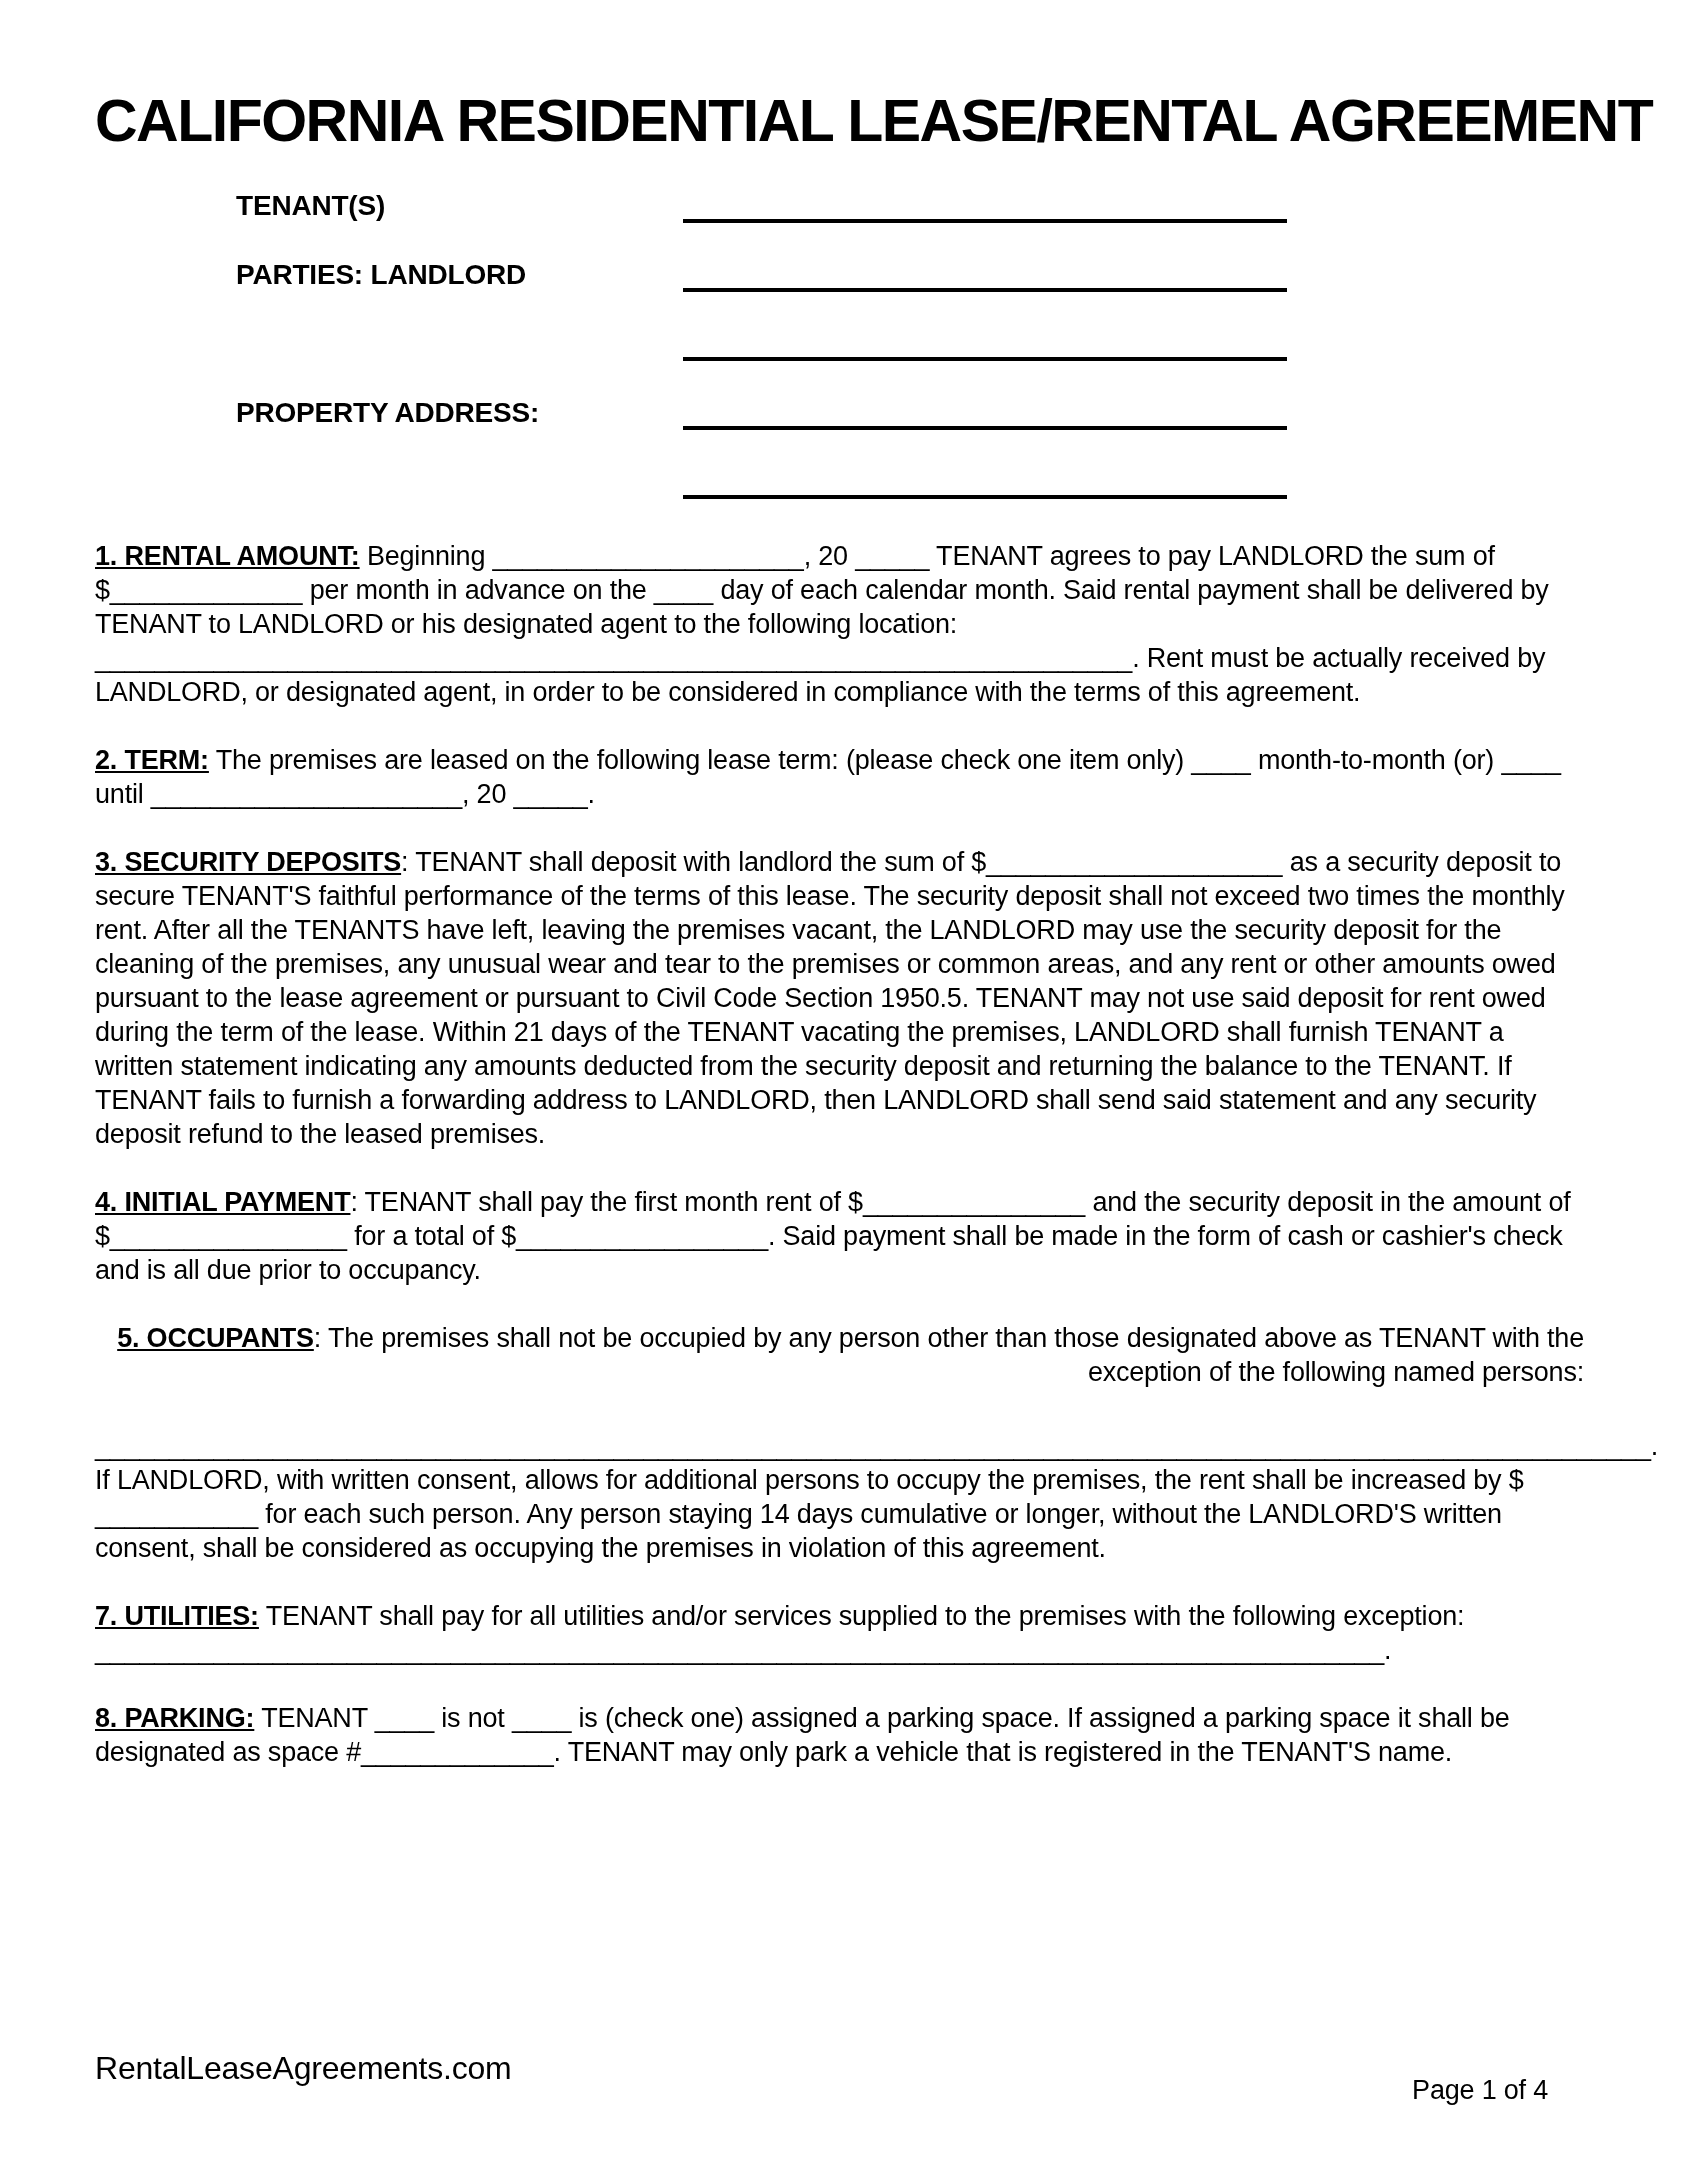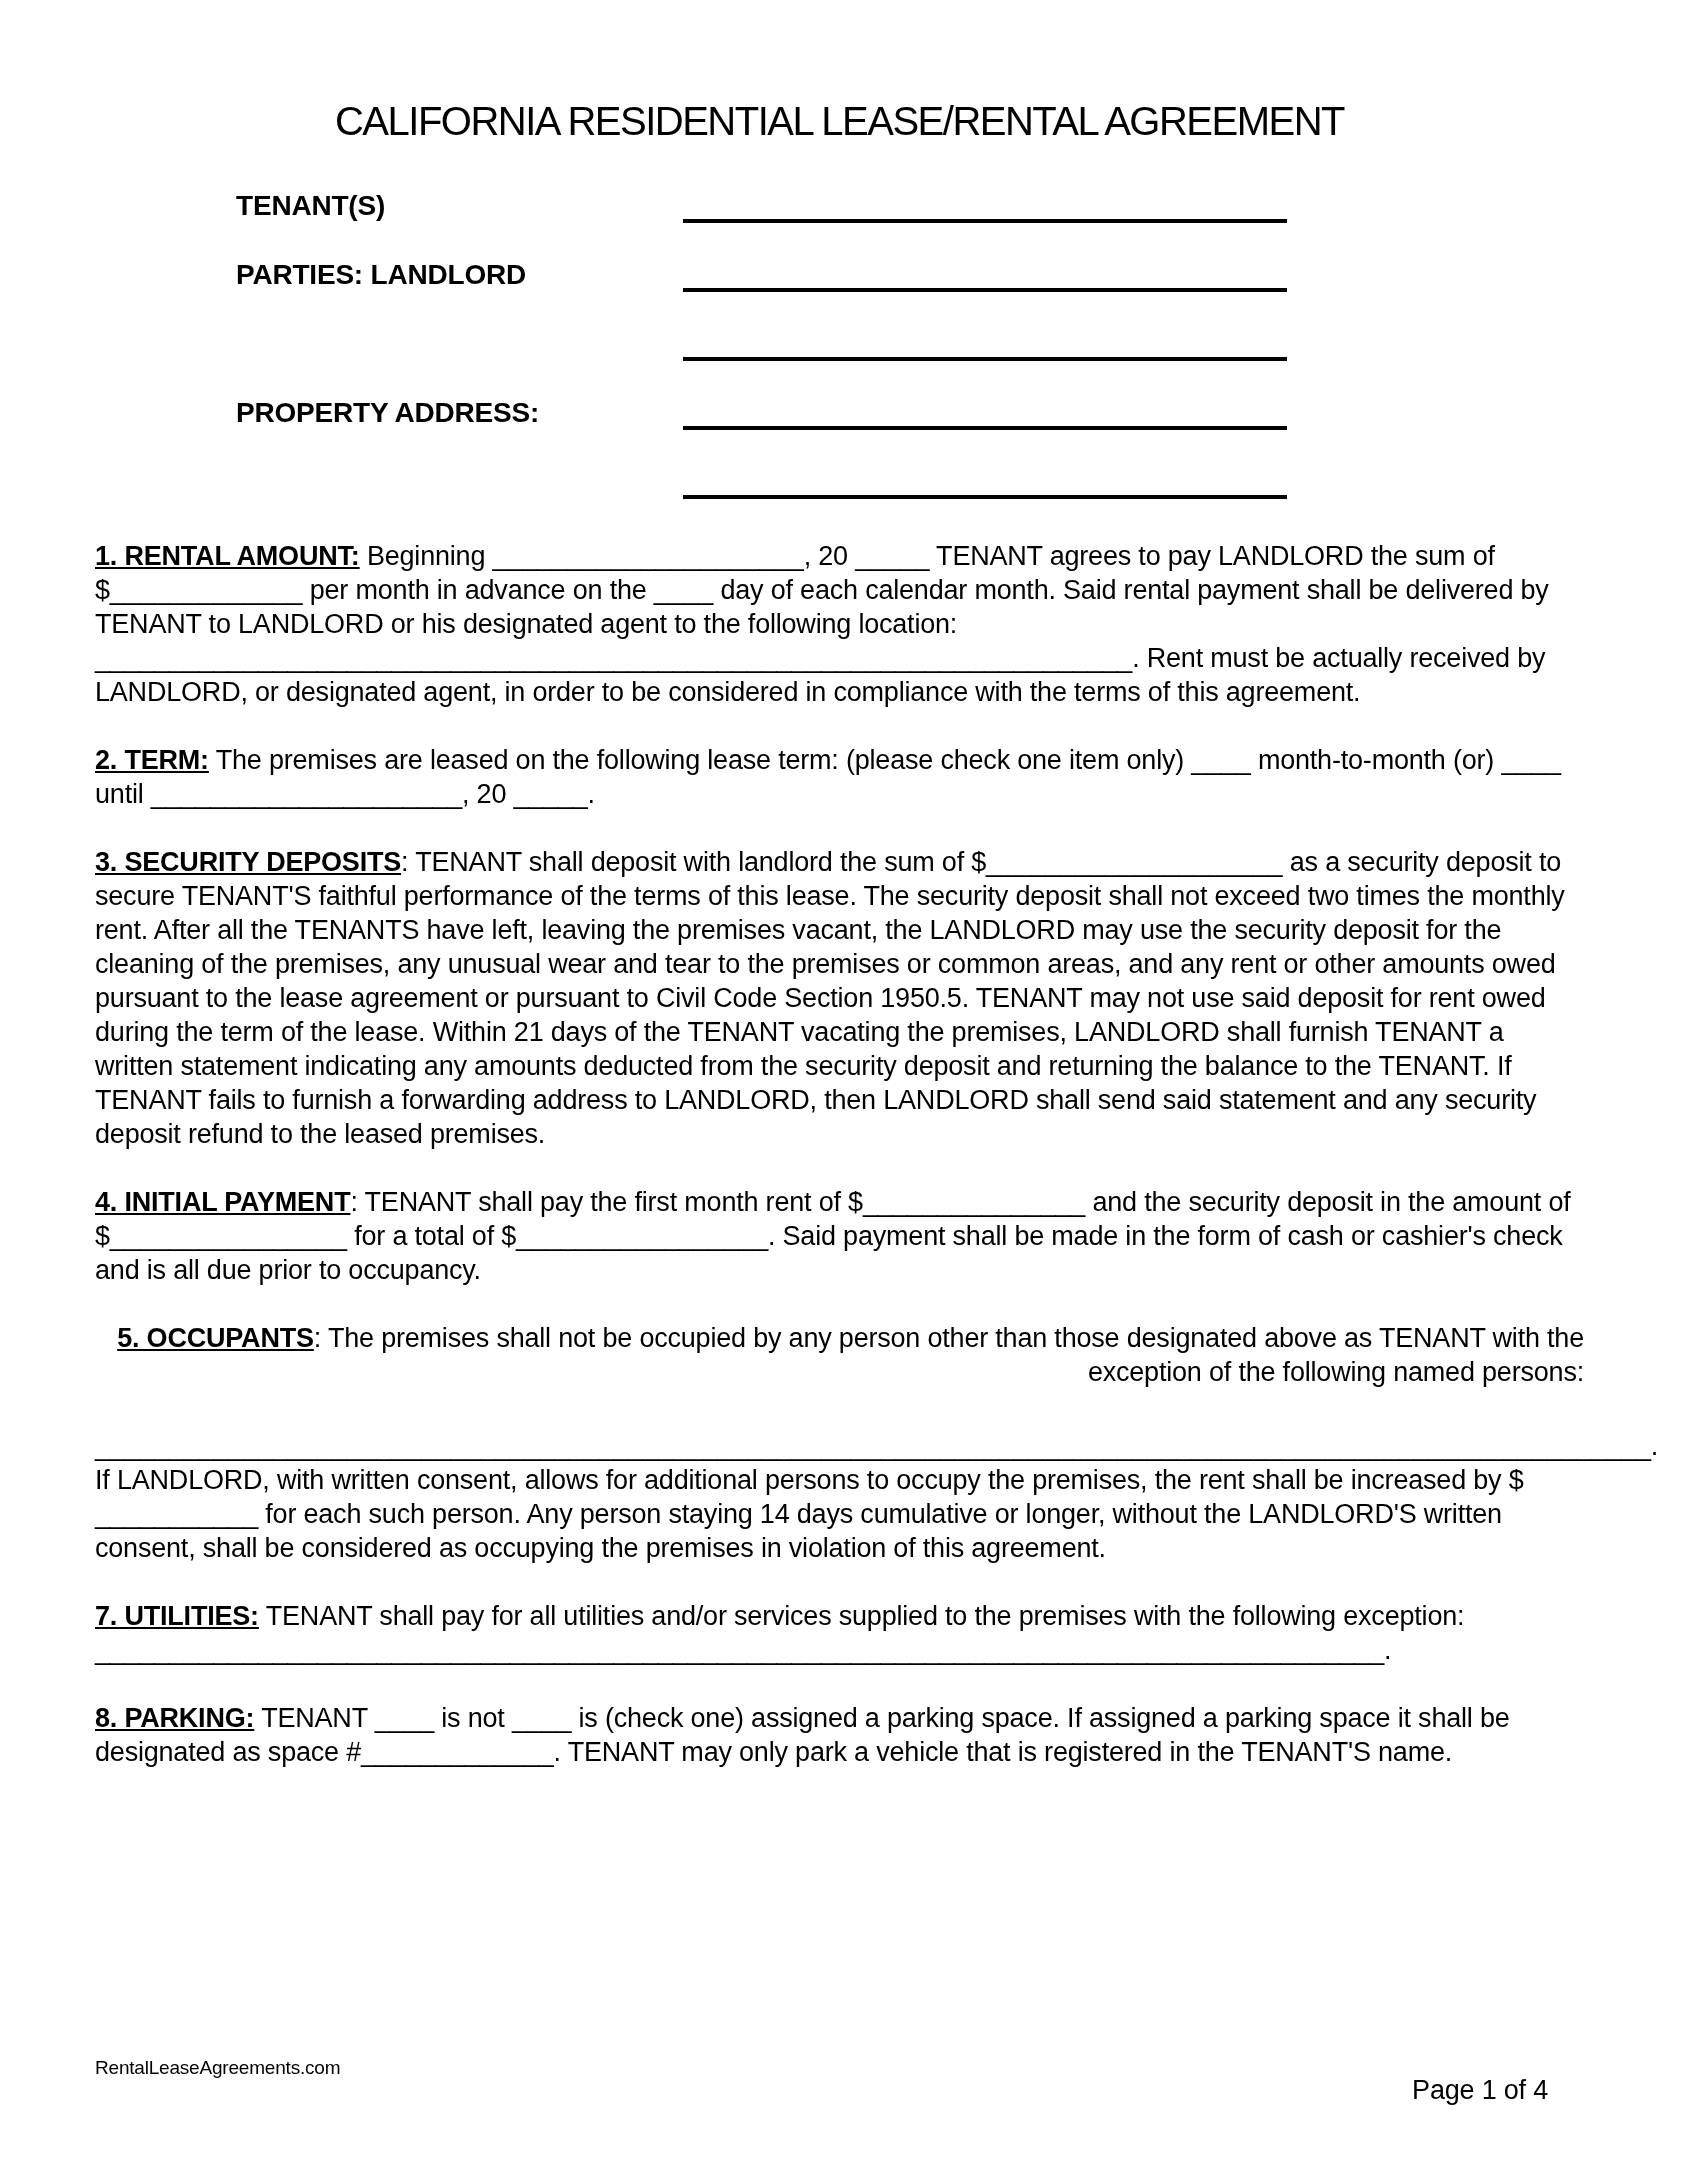--- a/index.html
+++ b/index.html
@@ -16,23 +16,23 @@
     font-family: "Liberation Sans", sans-serif;
     font-size: 27px;
     line-height: 34px;
     letter-spacing: -0.2px;
     box-sizing: border-box;
     padding: 0 99px 0 95px;
     overflow: hidden;
   }
   .title {
     margin: 94px 0 0 0;
-    font-size: 40px;
+    font-size: 59px;
     line-height: 55px;
-    font-weight: normal;
+    font-weight: bold;
     letter-spacing: -1.5px;
     text-align: center;
     white-space: nowrap;
   }
   .parties {
     margin-top: 5px;
   }
   .prow {
     display: flex;
     height: 69px;
@@ -68,21 +68,21 @@
     margin-top: 0 !important;
   }
   strong {
     font-weight: bold;
     text-decoration: underline;
   }
   .footer-site {
     position: absolute;
     left: 95px;
     top: 2051px;
-    font-size: 19px;
+    font-size: 32px;
   }
   .footer-page {
     position: absolute;
     right: 135px;
     top: 2073px;
     font-size: 27px;
   }
 </style>
 </head>
 <body>

